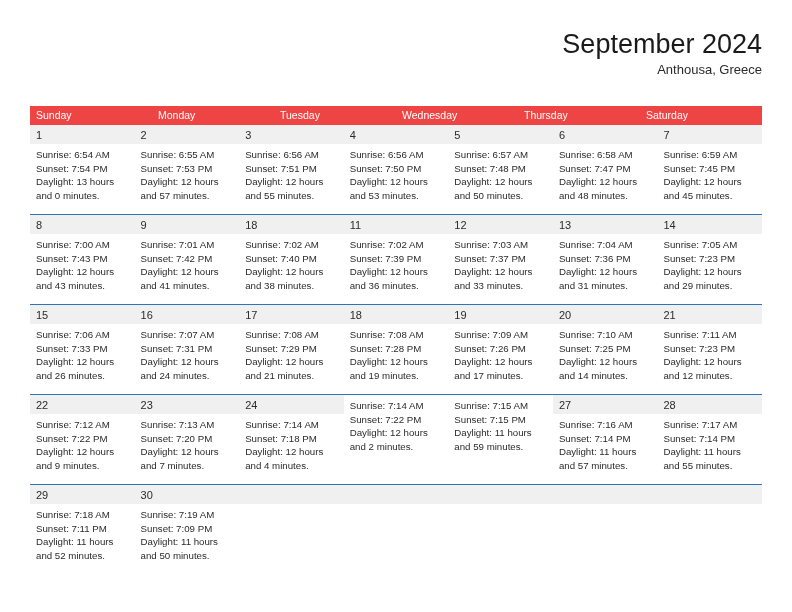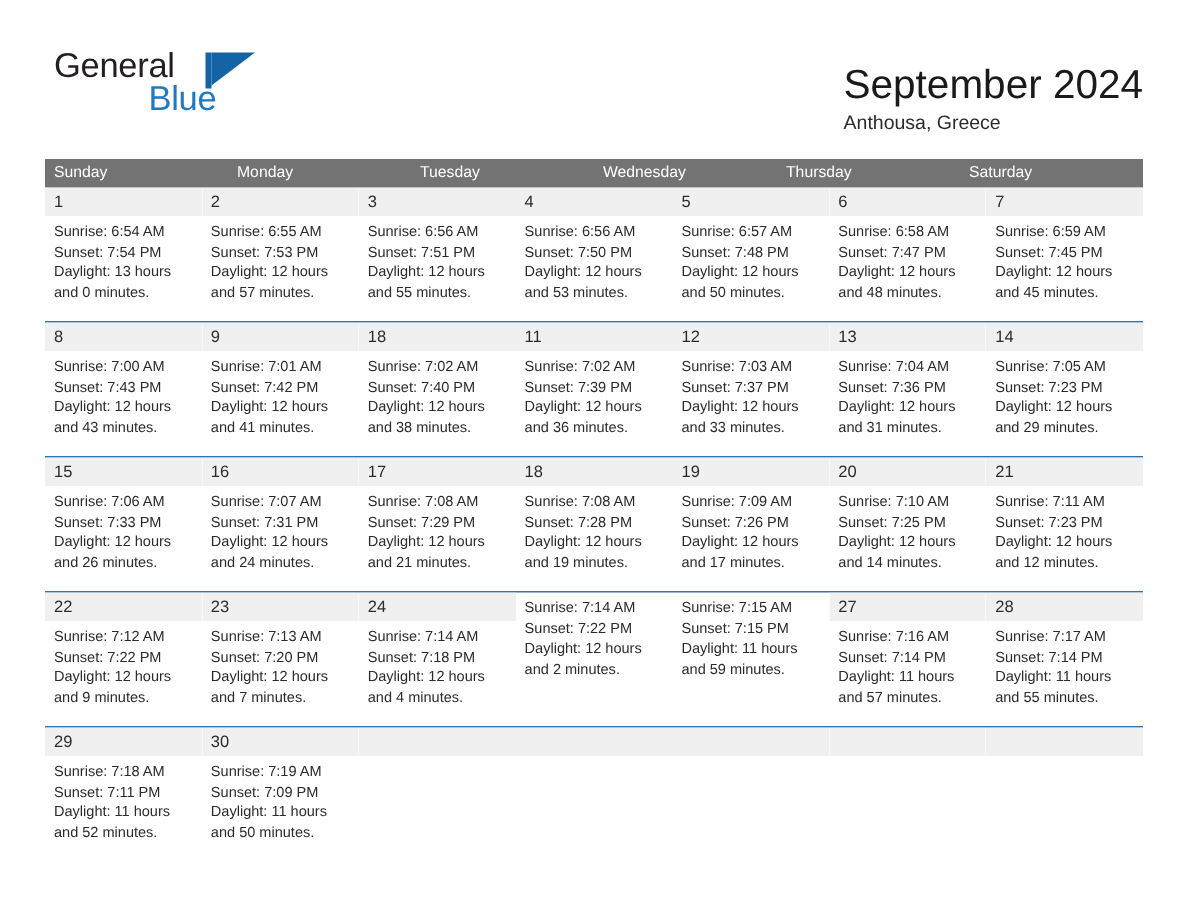--- a/index.html
+++ b/index.html
@@ -77,22 +77,22 @@
     top: 0;
     width: 0;
     height: 0;
     border-left: 29px solid #1464a5;
     border-bottom: 22px solid transparent;
   }
 
   .title-block {
     position: absolute;
     right: 0;
-    top: 12px;
-    text-align: left;
+    top: 0;
+    text-align: right;
   }
   .cal-title {
     font-size: 27px;
     color: #1a1a1a;
     line-height: 32px;
     white-space: nowrap;
     font-family: "Liberation Sans", sans-serif;
   }
   .cal-subtitle {
     margin-top: 2px;
@@ -107,21 +107,21 @@
   .calendar {
     position: absolute;
     left: 30px;
     top: 106px;
     width: 732px;
   }
 
   .weekday-row {
     display: flex;
     width: 100%;
-    background: #737373;
+    background: #ef4444;
   }
   .weekday-cell {
     flex: 1 1 0;
     box-sizing: border-box;
     height: 19px;
     line-height: 19px;
     padding-left: 6px;
     font-size: 10.5px;
     color: #ffffff;
     overflow: hidden;
@@ -171,28 +171,20 @@
     font-family: "Liberation Sans", sans-serif;
   }
 </style>
 </head>
 <body>
 
 <div class="page">
 
   <div class="header">
 
-    <div class="brand">
-      <span class="brand-general">General</span>
-      <span class="brand-flag">
-        <span class="bar"></span>
-        <span class="tri"></span>
-      </span>
-      <span class="brand-blue">Blue</span>
-    </div>
 
     <div class="title-block">
       <div class="cal-title">September 2024</div>
       <div class="cal-subtitle">Anthousa, Greece</div>
     </div>
 
   </div>
 
   <div class="calendar">
     <div class="weekday-row" id="weekday-row">

